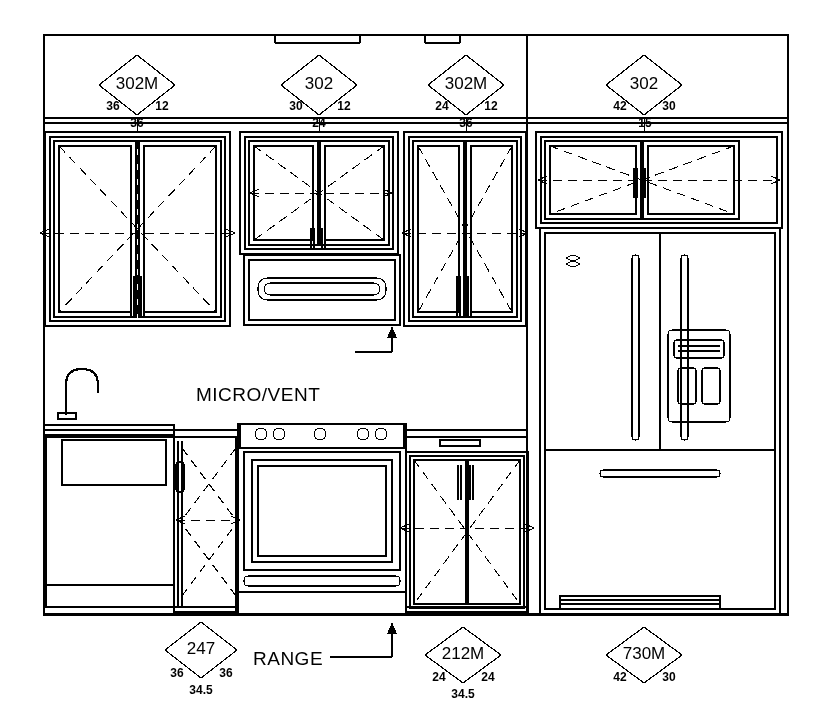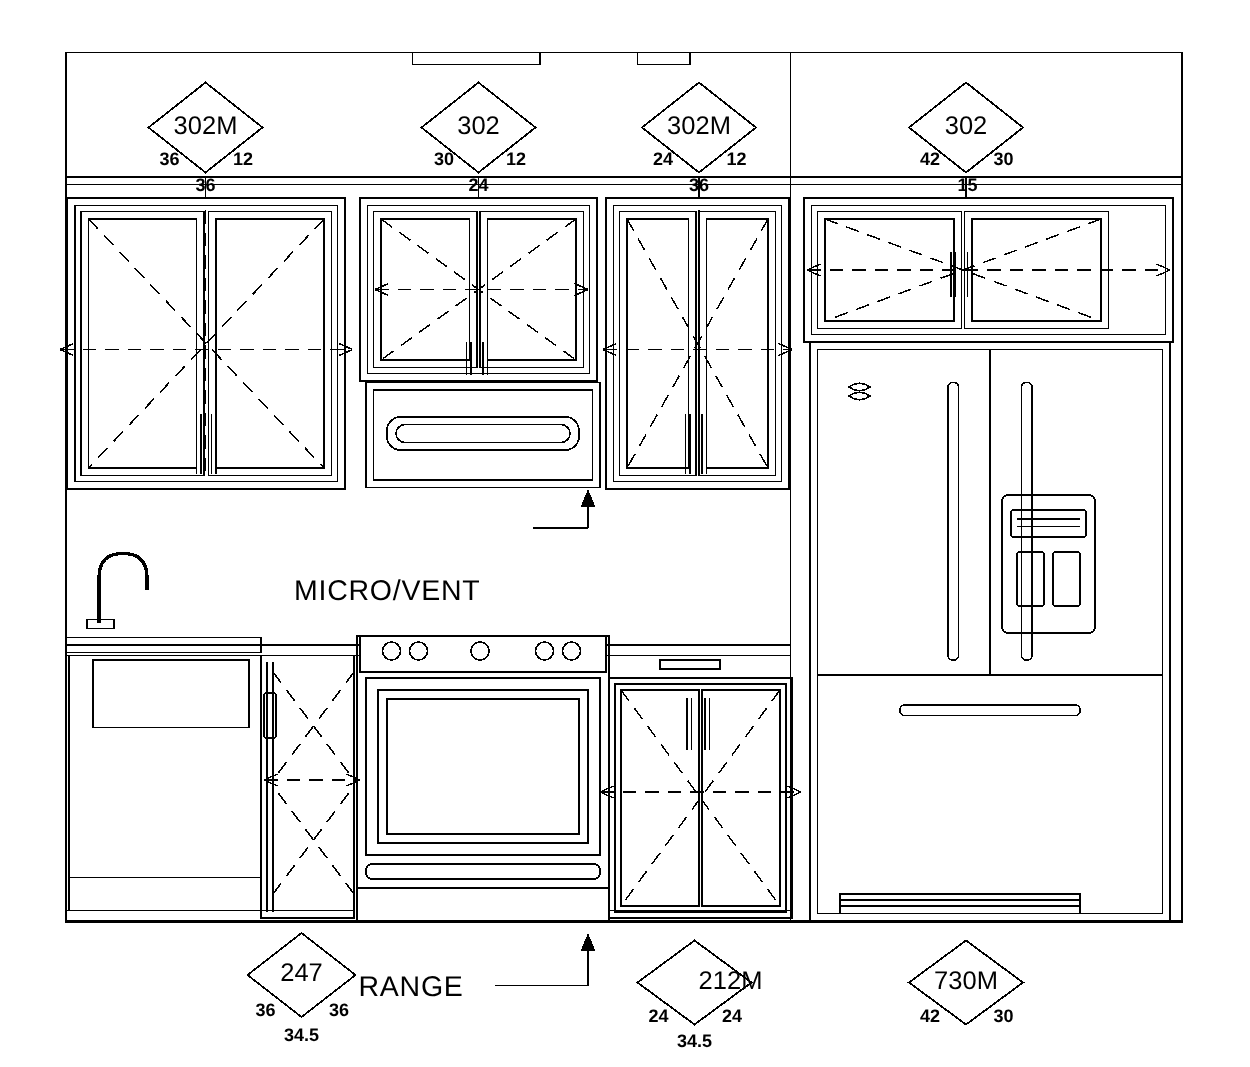--- a/index.html
+++ b/index.html
@@ -244,28 +244,28 @@
 <div class="tag-sub" style="left:605px;top:99px;width:30px;">42</div>
 <div class="tag-sub" style="left:654px;top:99px;width:30px;">30</div>
 
 <div class="tag-sub" style="left:122px;top:116px;width:30px;">36</div>
 <div class="tag-sub" style="left:304px;top:116px;width:30px;">24</div>
 <div class="tag-sub" style="left:451px;top:116px;width:30px;">36</div>
 <div class="tag-sub" style="left:630px;top:116px;width:30px;">15</div>
 
 <div class="big-note" style="left:196px;top:344px;margin-top:40px;">MICRO/VENT</div>
 
-<div class="big-note" style="left:239px;top:648px;">RANGE</div>
+<div class="big-note" style="left:253px;top:648px;">RANGE</div>
 
 <div class="tag-num" style="left:161px;top:639px;width:80px;">247</div>
 <div class="tag-sub" style="left:162px;top:666px;width:30px;">36</div>
 <div class="tag-sub" style="left:211px;top:666px;width:30px;">36</div>
 <div class="tag-sub" style="left:181px;top:683px;width:40px;">34.5</div>
 
-<div class="tag-num" style="left:447px;top:644px;width:80px;">212M</div>
+<div class="tag-num" style="left:423px;top:644px;width:80px;">212M</div>
 <div class="tag-sub" style="left:424px;top:670px;width:30px;">24</div>
 <div class="tag-sub" style="left:473px;top:670px;width:30px;">24</div>
 <div class="tag-sub" style="left:443px;top:687px;width:40px;">34.5</div>
 
 <div class="tag-num" style="left:604px;top:644px;width:80px;">730M</div>
 <div class="tag-sub" style="left:605px;top:670px;width:30px;">42</div>
 <div class="tag-sub" style="left:654px;top:670px;width:30px;">30</div>
 <div class="tag-sub" style="left:624px;top:714px;width:40px;">75</div>
 
 </div>

